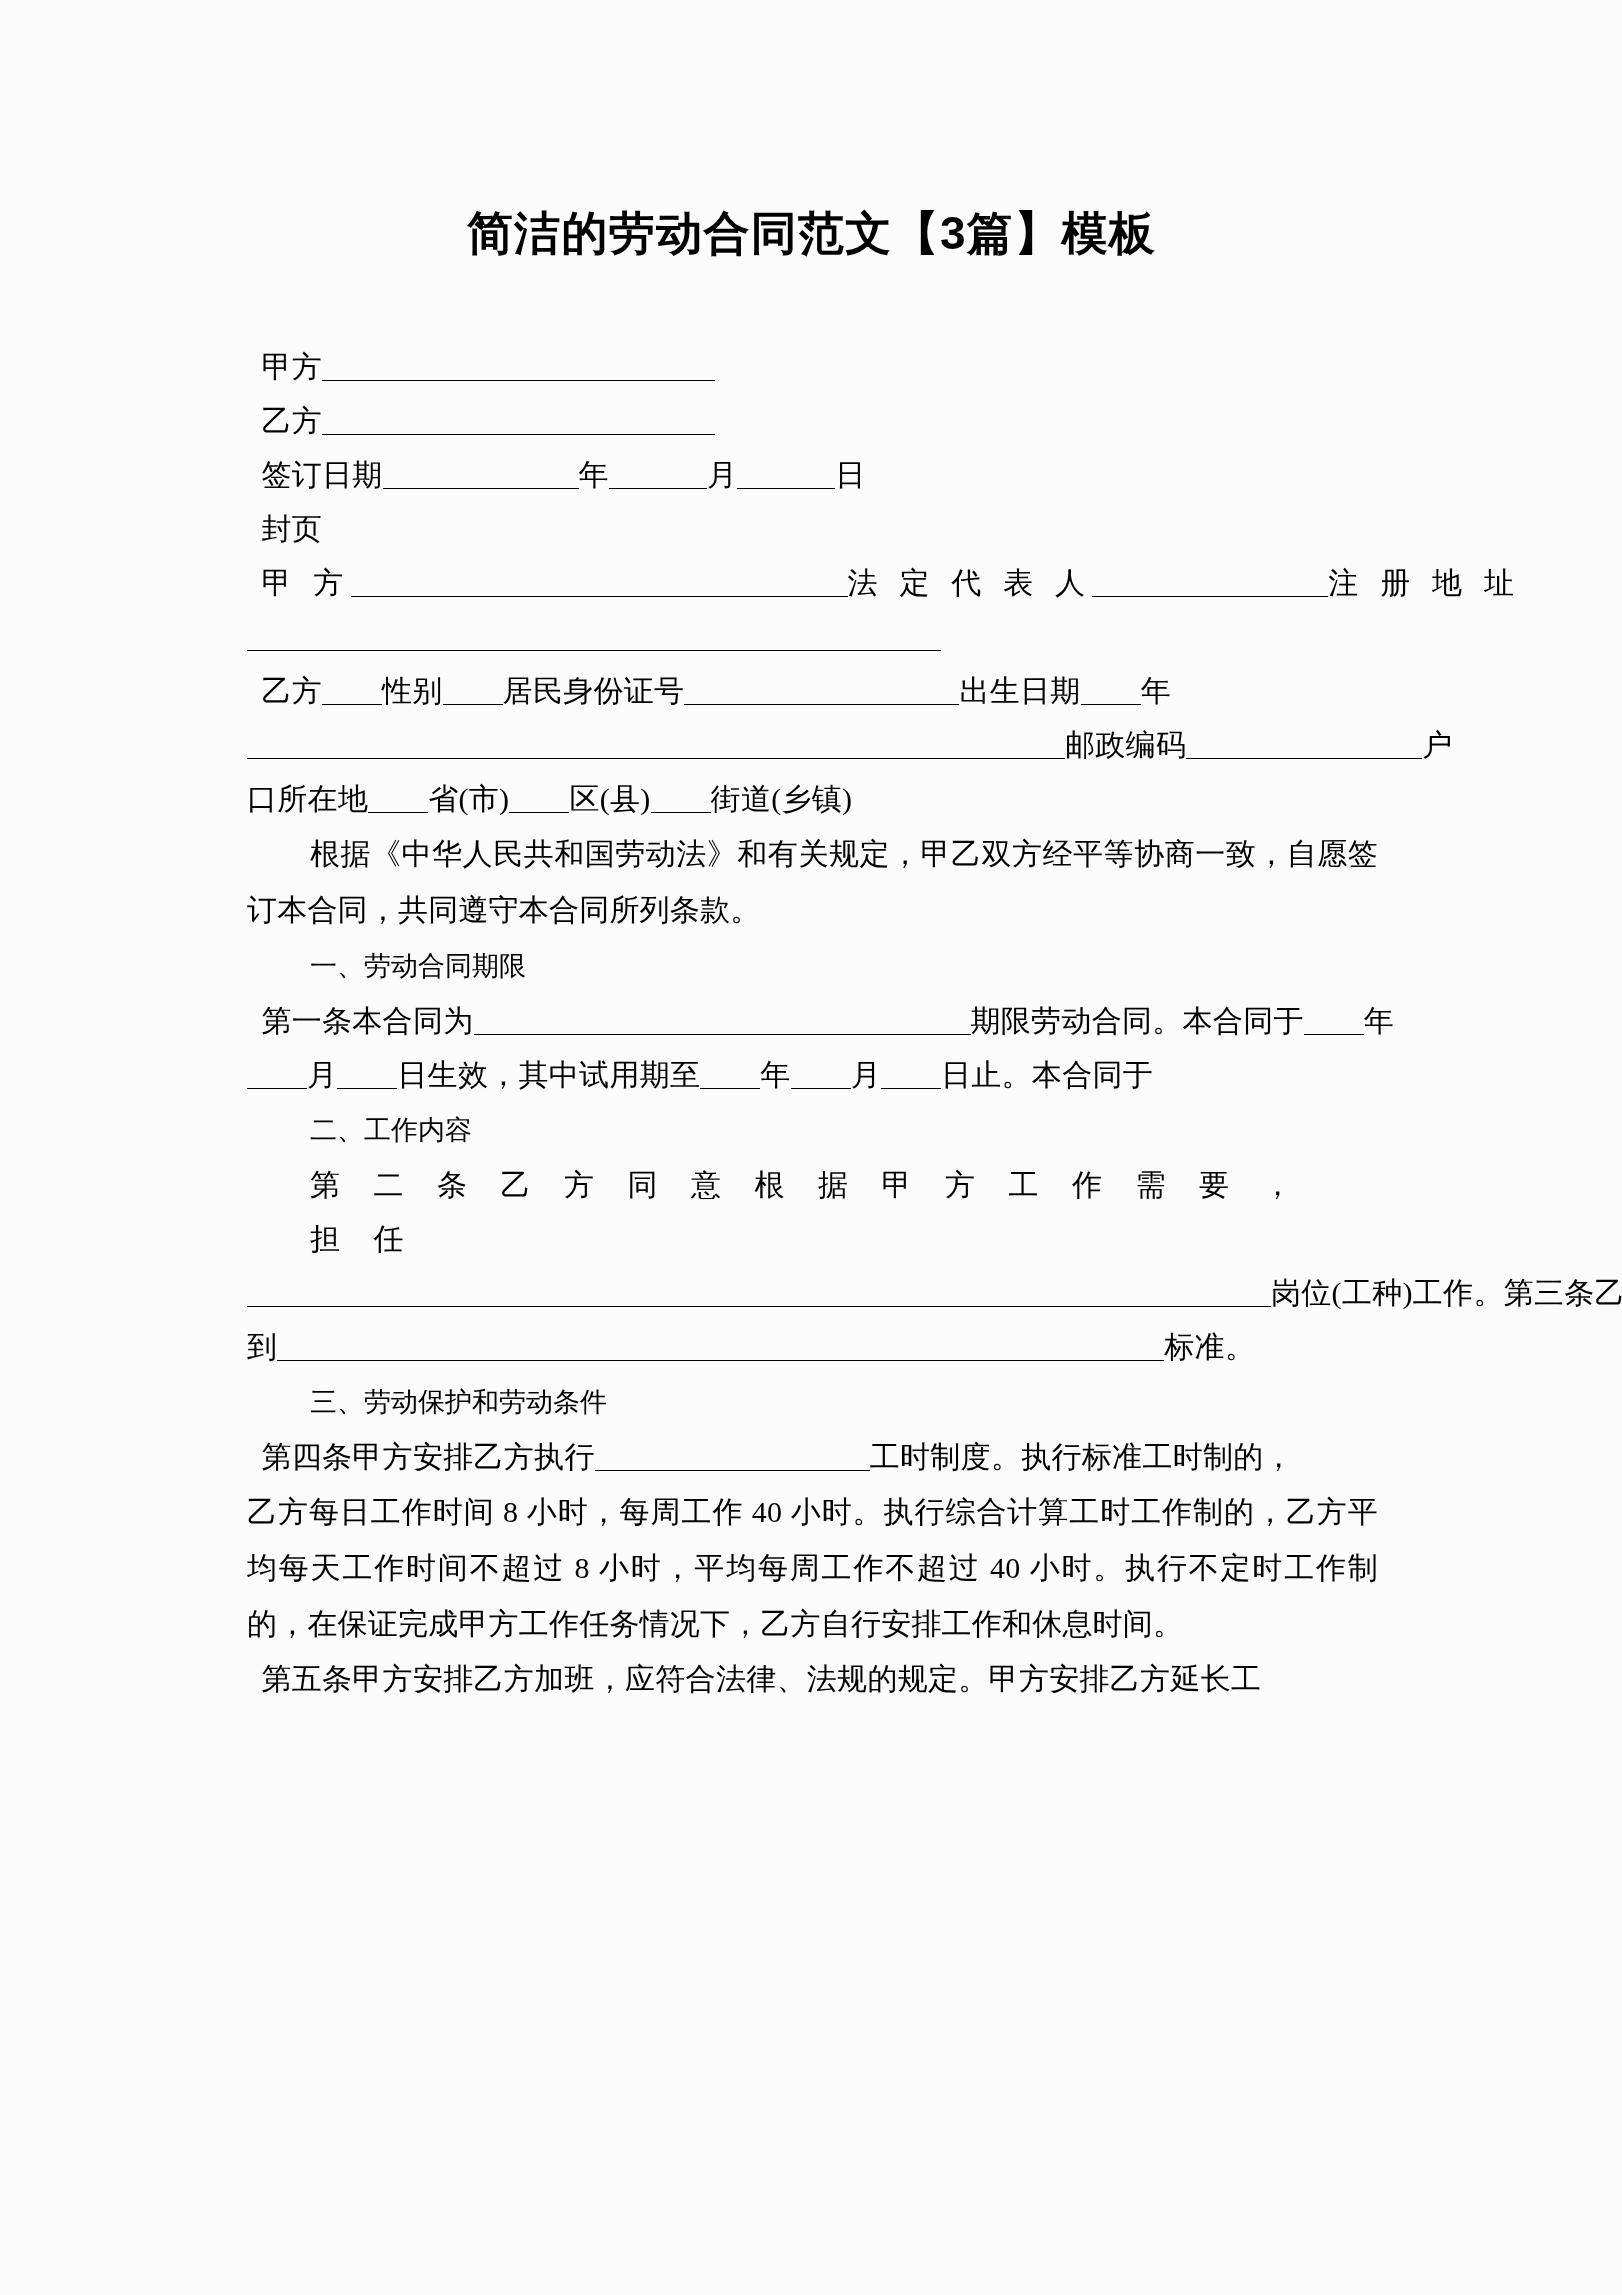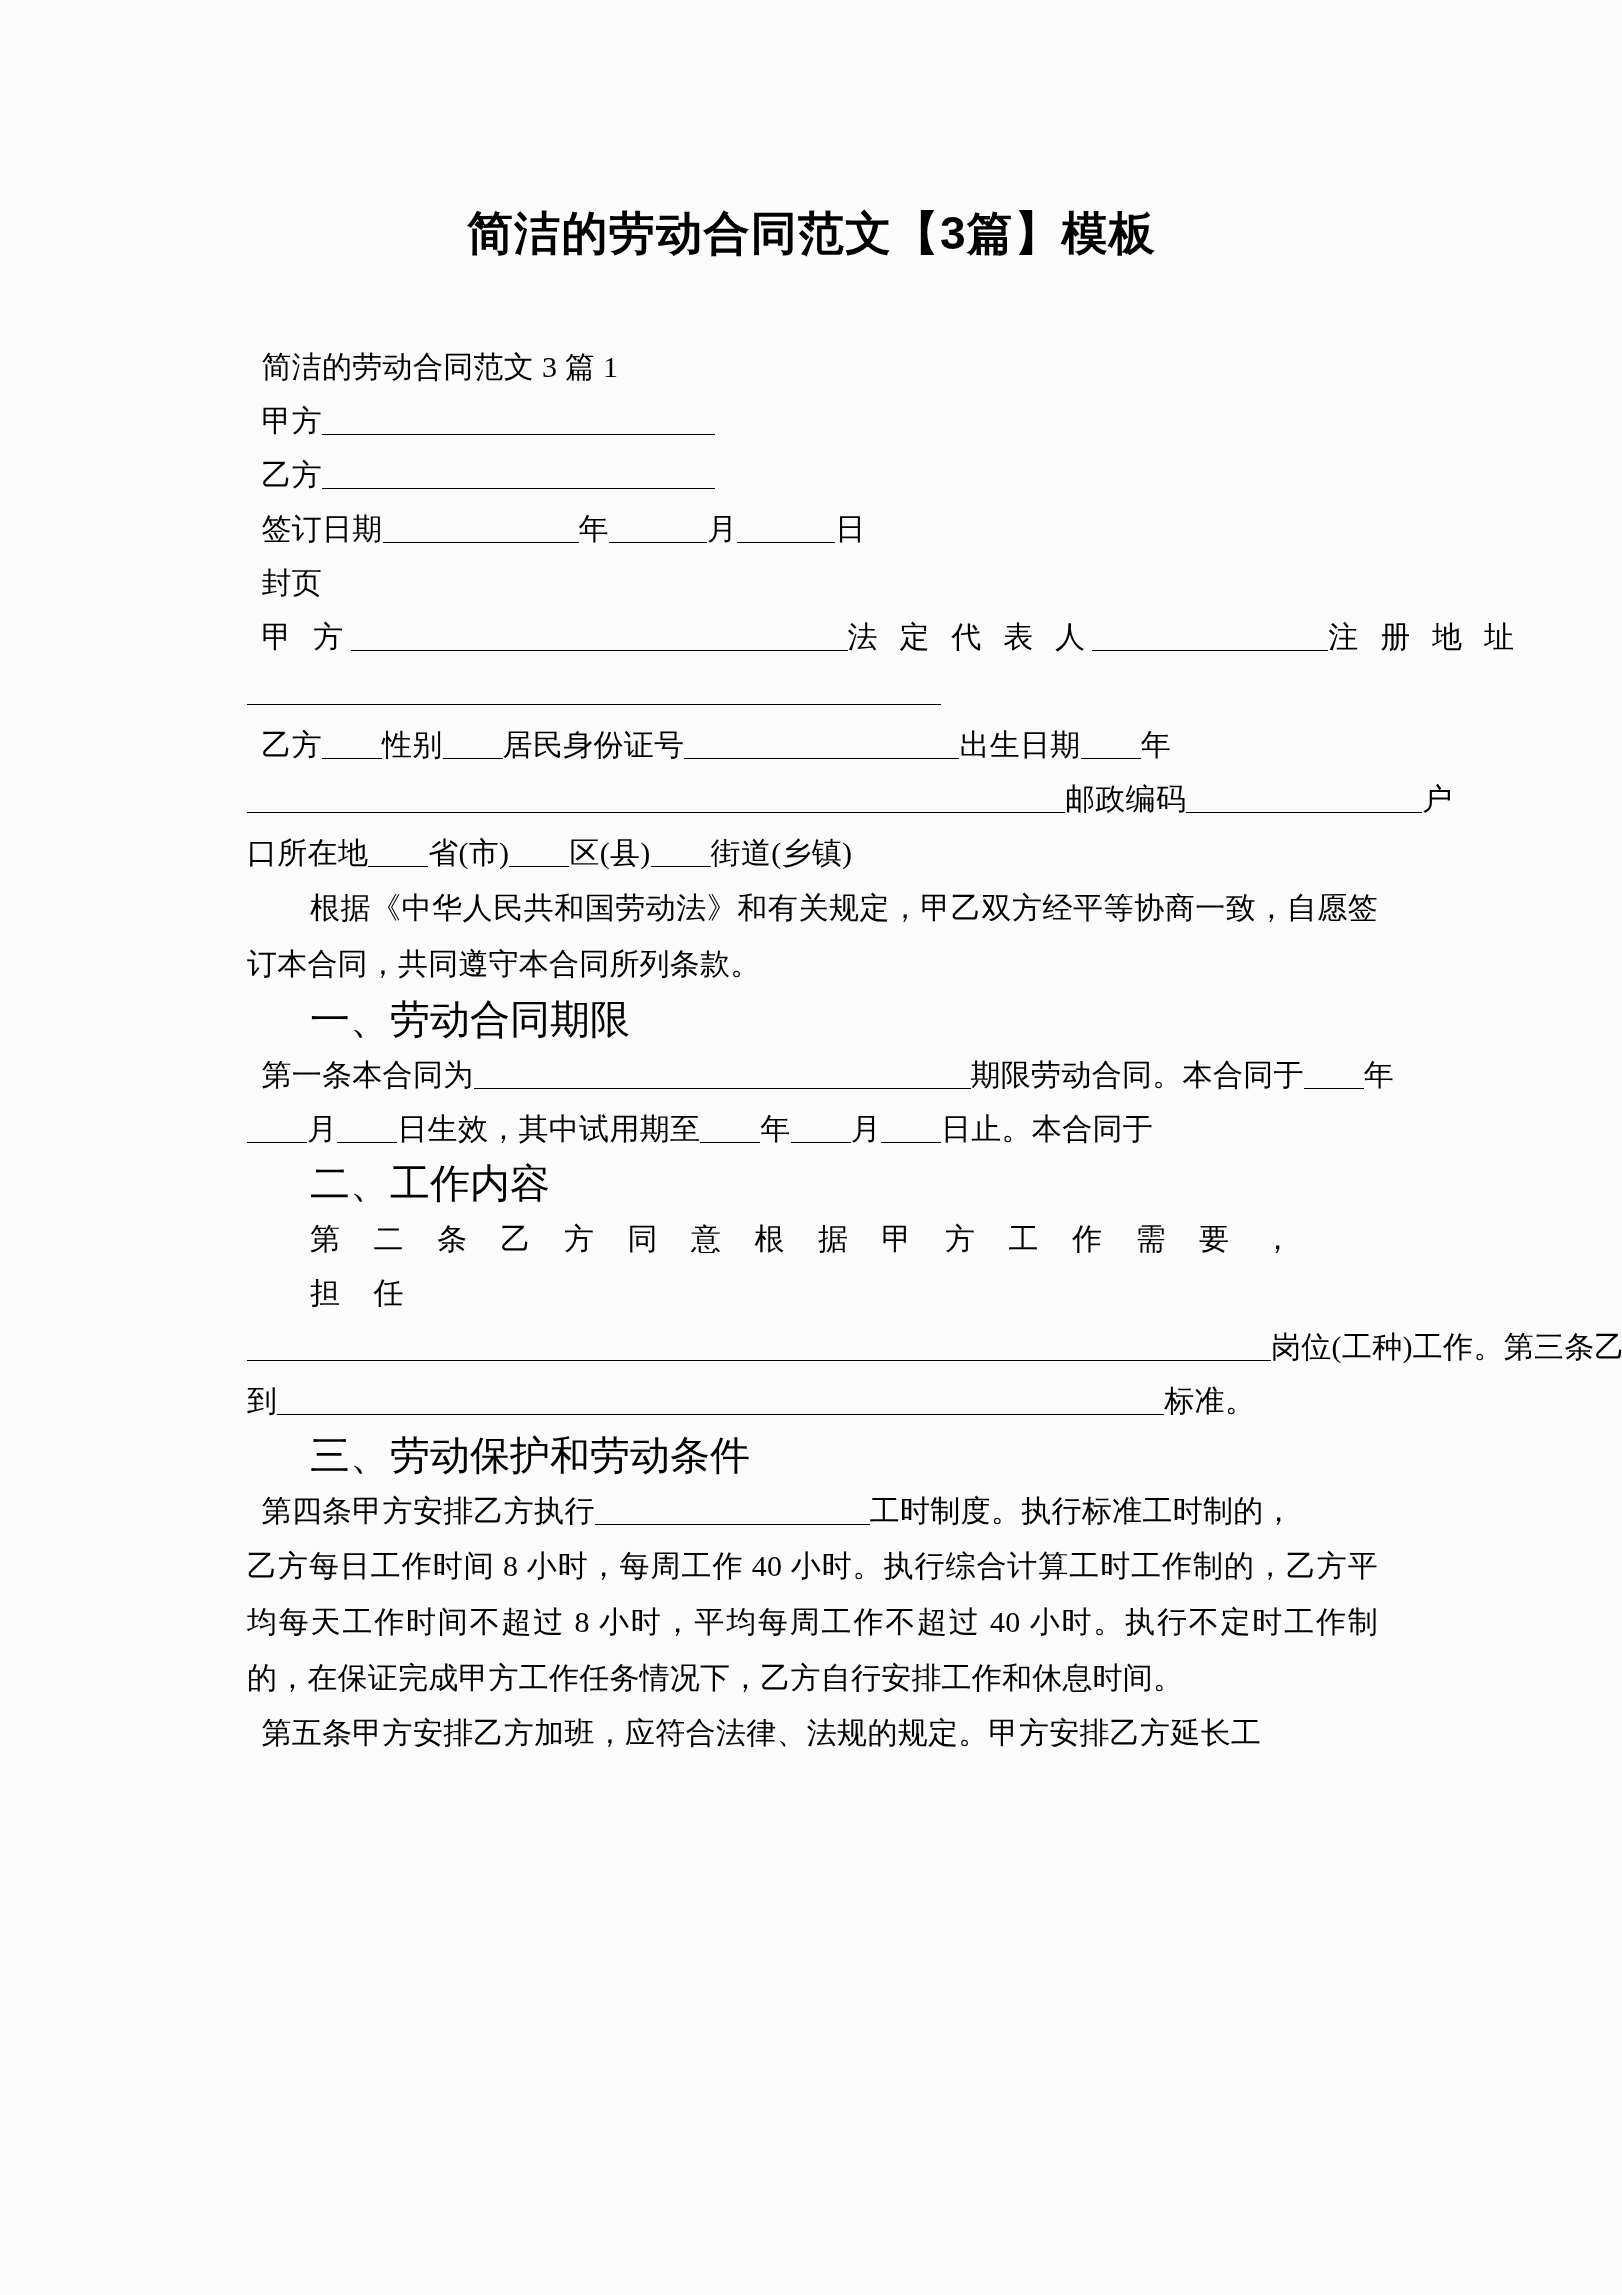--- a/index.html
+++ b/index.html
@@ -75,21 +75,21 @@
     line-height: 56px;
     text-align: justify;
     text-justify: inter-ideograph;
     text-indent: 63px;
     letter-spacing: 0.2px;
   }
   .para.noind { text-indent: 0; }
 
   
   .sec {
-    font-size: 40px;
+    font-size: 27px;
     line-height: 56px;
     padding-left: 63px;
     white-space: nowrap;
   }
 
   
   .bl {
     display: inline-block;
     border-bottom: 1.6px solid #000;
     height: 25px;
@@ -113,23 +113,20 @@
 </style>
 </head>
 <body>
 
 <div class="page">
 
   <h1 class="doc-title">简洁的劳动合同范文【3篇】模板</h1>
 
   <div class="body-block">
 
-    <div class="ln ind1">
-      <span>简洁的劳动合同范文 3 篇 1</span>
-    </div>
 
     <div class="ln ind1">
       <span>甲方</span><span class="bl bl-w1"></span>
     </div>
 
     <div class="ln ind1">
       <span>乙方</span><span class="bl bl-w1"></span>
     </div>
 
     <div class="ln ind1">

